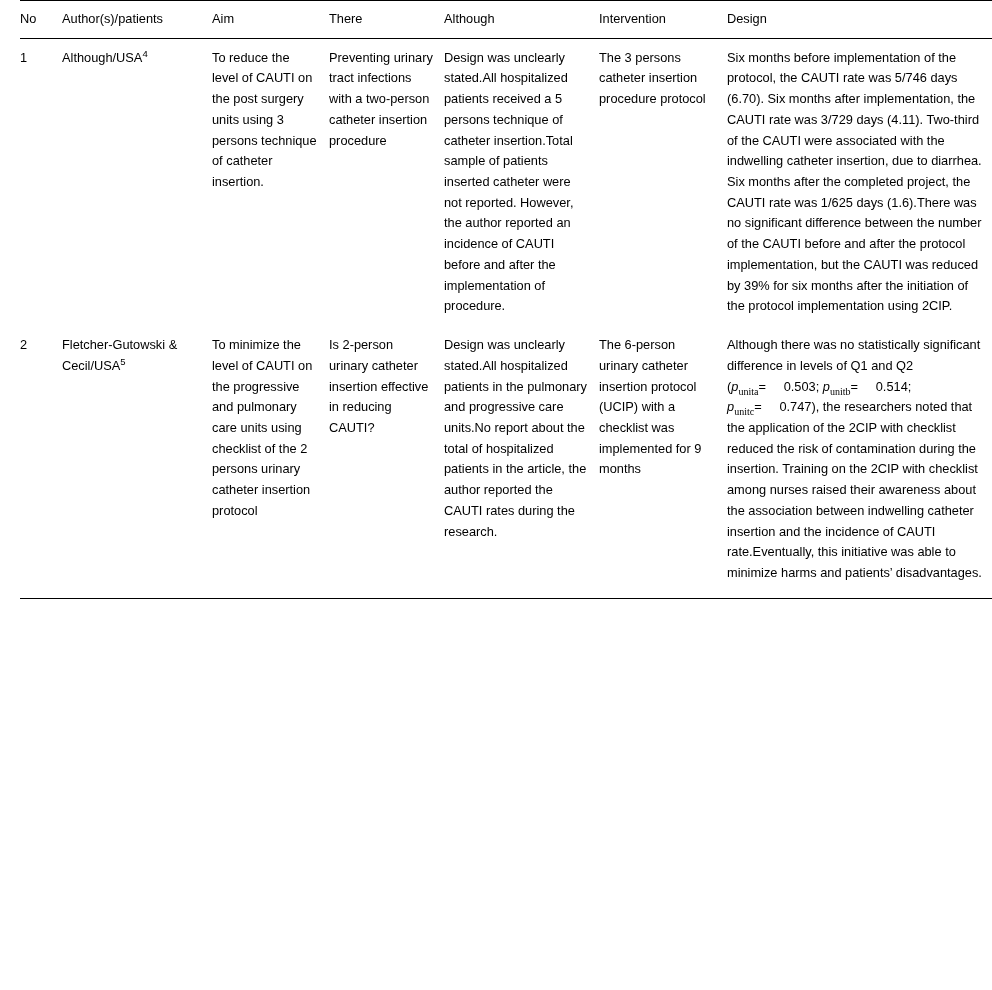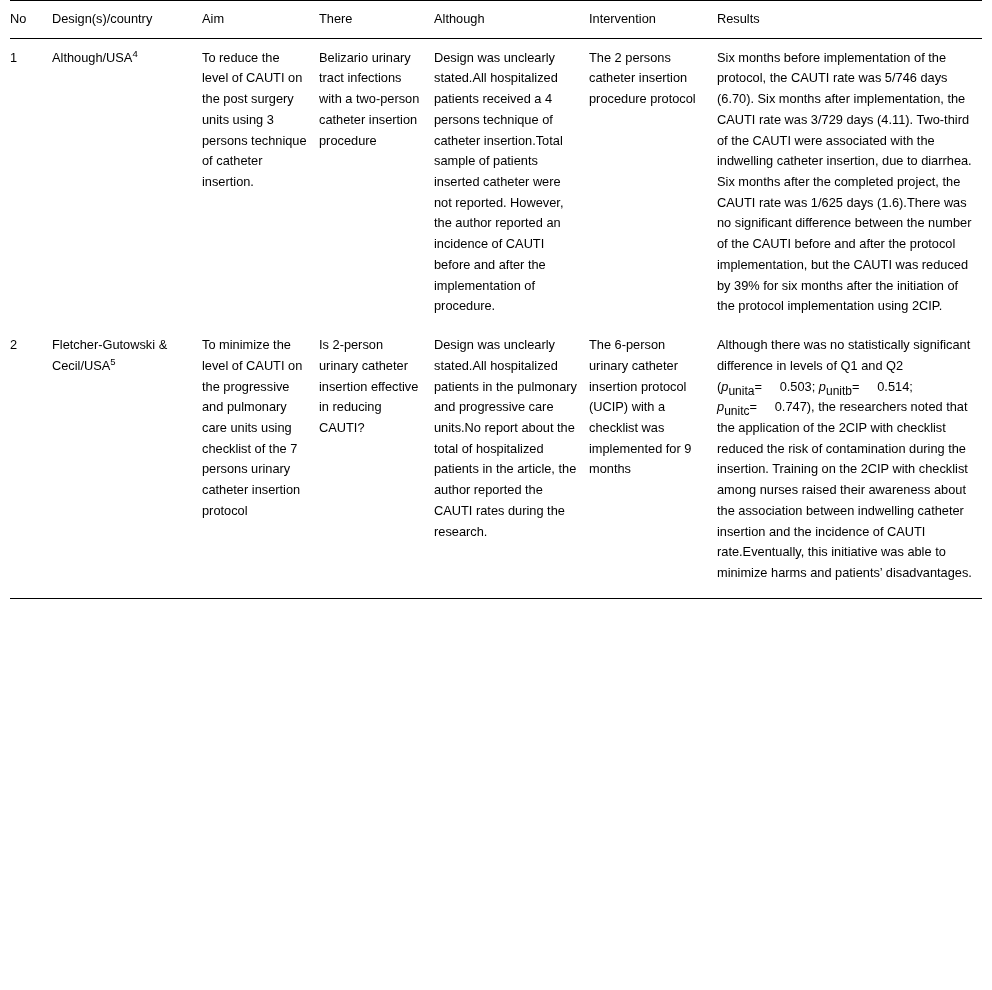--- a/index.html
+++ b/index.html
@@ -12,21 +12,21 @@
     height: 990px;
     font-family: "Liberation Sans", sans-serif;
     color: #000000;
     -webkit-font-smoothing: antialiased;
   }
   .page {
     position: relative;
     width: 992px;
     height: 990px;
     box-sizing: border-box;
-    padding: 0 10px;
+    padding: 0 20px;
   }
   table.study-table {
     width: 972px;
     border-collapse: collapse;
     table-layout: fixed;
     font-size: 12.8px;
     line-height: 1.62;
   }
   table.study-table thead th {
     text-align: left;
@@ -54,23 +54,24 @@
   col.c-interv    { width: 128px; }
   col.c-results   { width: 265px; }
 
   td.cell-no { padding-left: 2px; }
   sup {
     font-size: 9.5px;
     vertical-align: super;
     line-height: 0;
   }
   sub {
-    font-size: 12px;
+    font-size: 10px;
     vertical-align: sub;
     line-height: 0;
+    font-family: Liberation Serif, serif;
   }
   .ital { font-style: italic; }
   .nowrap-gap { white-space: pre; }
 </style>
 </head>
 <body>
 
 <div class="page">
   <table class="study-table">
     <colgroup>
@@ -78,42 +79,42 @@
       <col class="c-author">
       <col class="c-aim">
       <col class="c-title">
       <col class="c-methods">
       <col class="c-interv">
       <col class="c-results">
     </colgroup>
     <thead>
       <tr>
         <th>No</th>
-        <th>Design(s)/country</th>
+        <th>Author(s)/patients</th>
         <th>Aim</th>
         <th>There</th>
         <th>Although</th>
         <th>Intervention</th>
-        <th>Results</th>
+        <th>Design</th>
       </tr>
     </thead>
     <tbody>
       <tr>
         <td class="cell-no">1</td>
         <td><span>Although/USA</span><sup>4</sup></td>
         <td>To reduce the level of CAUTI on the post surgery units using 3 persons technique of catheter insertion.</td>
-        <td>Belizario urinary tract infections with a two-person catheter insertion procedure</td>
-        <td>Design was unclearly stated.All hospitalized patients received a 4 persons technique of catheter insertion.Total sample of patients inserted catheter were not reported. However, the author reported an incidence of CAUTI before and after the implementation of procedure.</td>
-        <td>The 2 persons catheter insertion procedure protocol</td>
+        <td>Preventing urinary tract infections with a two-person catheter insertion procedure</td>
+        <td>Design was unclearly stated.All hospitalized patients received a 5 persons technique of catheter insertion.Total sample of patients inserted catheter were not reported. However, the author reported an incidence of CAUTI before and after the implementation of procedure.</td>
+        <td>The 3 persons catheter insertion procedure protocol</td>
         <td>Six months before implementation of the protocol, the CAUTI rate was 5/746 days (6.70). Six months after implementation, the CAUTI rate was 3/729 days (4.11). Two-third of the CAUTI were associated with the indwelling catheter insertion, due to diarrhea. Six months after the completed project, the CAUTI rate was 1/625 days (1.6).There was no significant difference between the number of the CAUTI before and after the protocol implementation, but the CAUTI was reduced by 39% for six months after the initiation of the protocol implementation using 2CIP.</td>
       </tr>
       <tr class="last-row">
         <td class="cell-no">2</td>
         <td><span>Fletcher-Gutowski &amp; Cecil/USA</span><sup>5</sup></td>
-        <td>To minimize the level of CAUTI on the progressive and pulmonary care units using checklist of the 7 persons urinary catheter insertion protocol</td>
+        <td>To minimize the level of CAUTI on the progressive and pulmonary care units using checklist of the 2 persons urinary catheter insertion protocol</td>
         <td>Is 2-person urinary catheter insertion effective in reducing CAUTI?</td>
         <td>Design was unclearly stated.All hospitalized patients in the pulmonary and progressive care units.No report about the total of hospitalized patients in the article, the author reported the CAUTI rates during the research.</td>
         <td>The 6-person urinary catheter insertion protocol (UCIP) with a checklist was implemented for 9 months</td>
         <td><span>Although there was no statistically significant difference in levels of Q1 and Q2 (</span><span class="ital">p</span><sub>unita</sub><span class="nowrap-gap">=     0.503;</span> <span class="ital">p</span><sub>unitb</sub><span class="nowrap-gap">=     0.514;</span> <span class="ital">p</span><sub>unitc</sub><span class="nowrap-gap">=     0.747),</span> <span>the researchers noted that the application of the 2CIP with checklist reduced the risk of contamination during the insertion. Training on the 2CIP with checklist among nurses raised their awareness about the association between indwelling catheter insertion and the incidence of CAUTI rate.Eventually, this initiative was able to minimize harms and patients’ disadvantages.</span></td>
       </tr>
     </tbody>
   </table>
 </div>
 
 </body></html>

